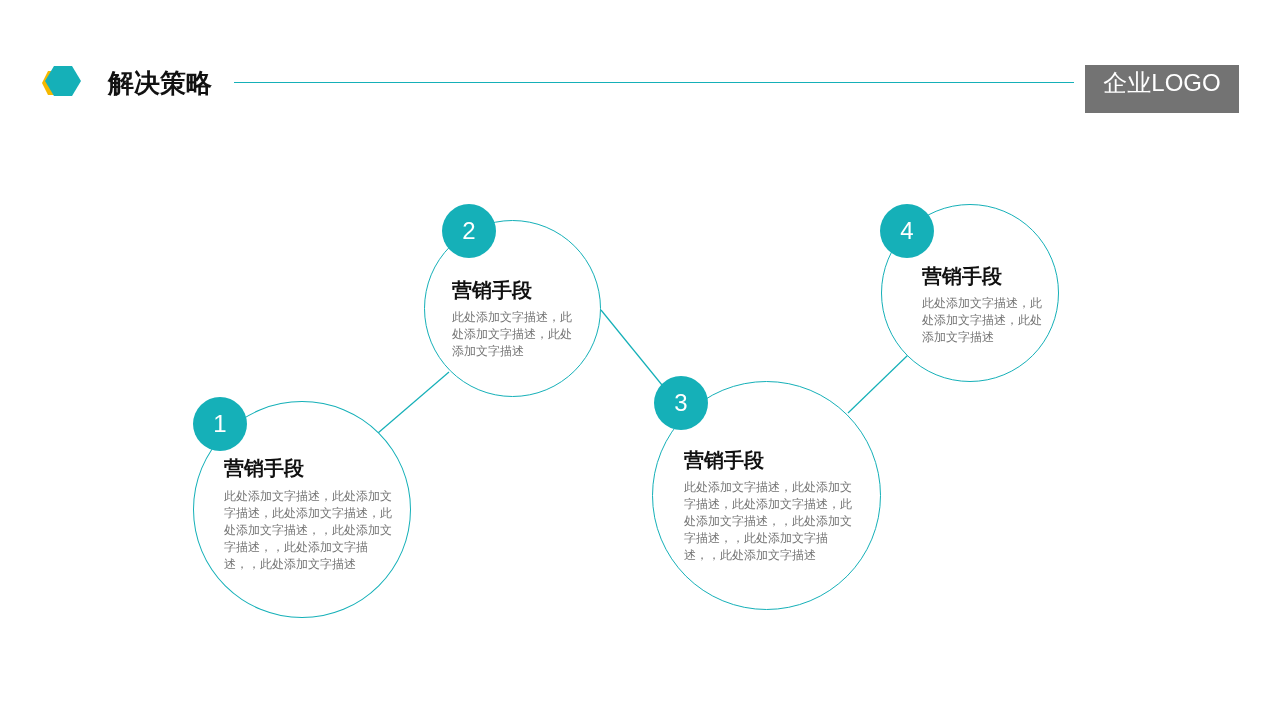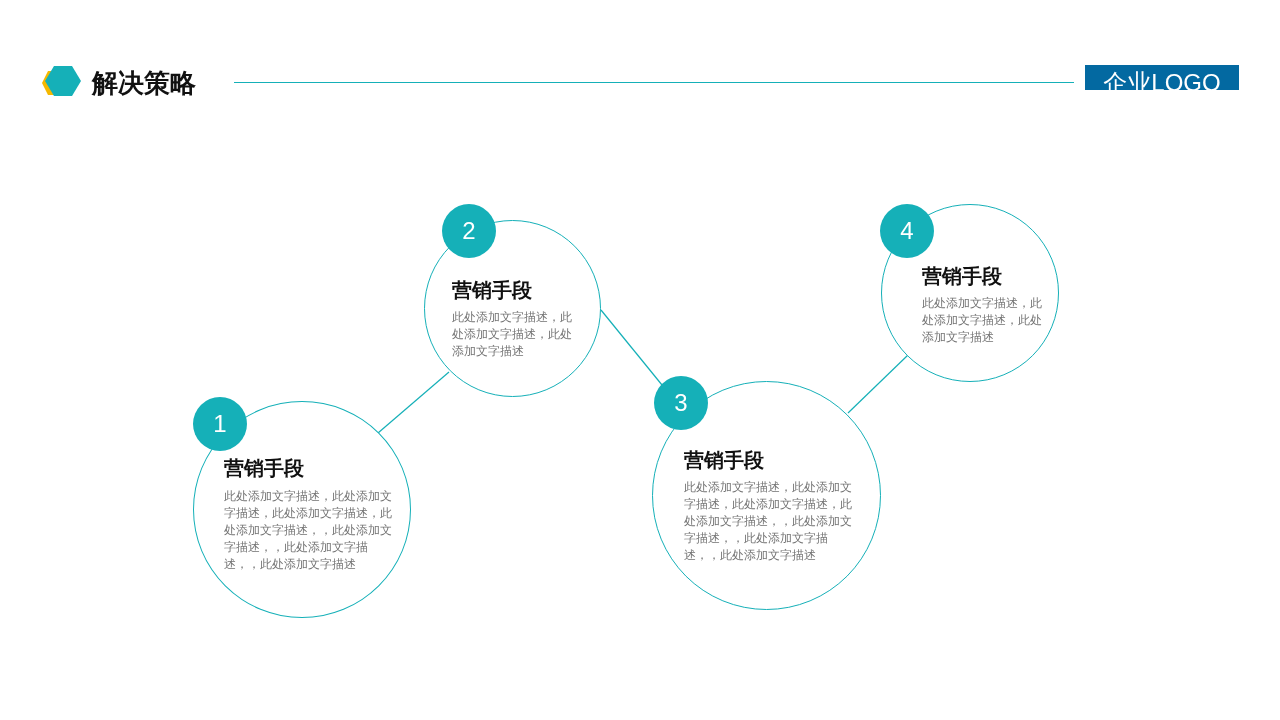--- a/index.html
+++ b/index.html
@@ -3,30 +3,30 @@
   <meta charset="utf-8">
   <style>
     html, body { margin: 0; padding: 0; }
     body {
       width: 1280px; height: 720px; position: relative; overflow: hidden;
       background: #ffffff;
       font-family: "DejaVu Sans", "Liberation Sans", sans-serif;
     }
     .header-hex { position: absolute; left: 38px; top: 62px; width: 50px; height: 42px; }
     .title {
-      position: absolute; left: 92px; top: 66px; font-size: 26px; font-weight: bold;
+      position: absolute; left: 108px; top: 66px; font-size: 26px; font-weight: bold;
       color: #111111; letter-spacing: 0px; line-height: 34px;
     }
     .header-rule {
       position: absolute; left: 234px; top: 82px; width: 840px; height: 1px; background: #15b0b8;
     }
     .logo-box {
-      position: absolute; left: 1085px; top: 65px; width: 154px; height: 25px;
-      background: #0369a1; color: #ffffff; font-family: "Liberation Sans", sans-serif;
-      font-size: 24px; line-height: 36px; text-align: center; text-decoration: underline;
+      position: absolute; left: 1085px; top: 65px; width: 154px; height: 48px;
+      background: #737373; color: #ffffff; font-family: "Liberation Sans", sans-serif;
+      font-size: 24px; line-height: 36px; text-align: center;
     }
     svg.connectors { position: absolute; left: 0; top: 0; width: 1280px; height: 720px; }
     .circle {
       position: absolute; border: 1.5px solid #15b0b8; border-radius: 50%; background: #ffffff;
       box-sizing: border-box;
     }
     .badge {
       position: absolute; width: 54px; height: 54px; border-radius: 50%; background: #15b0b8;
       color: #ffffff; font-family: "Liberation Sans", sans-serif; font-size: 24px;
       line-height: 54px; text-align: center;

